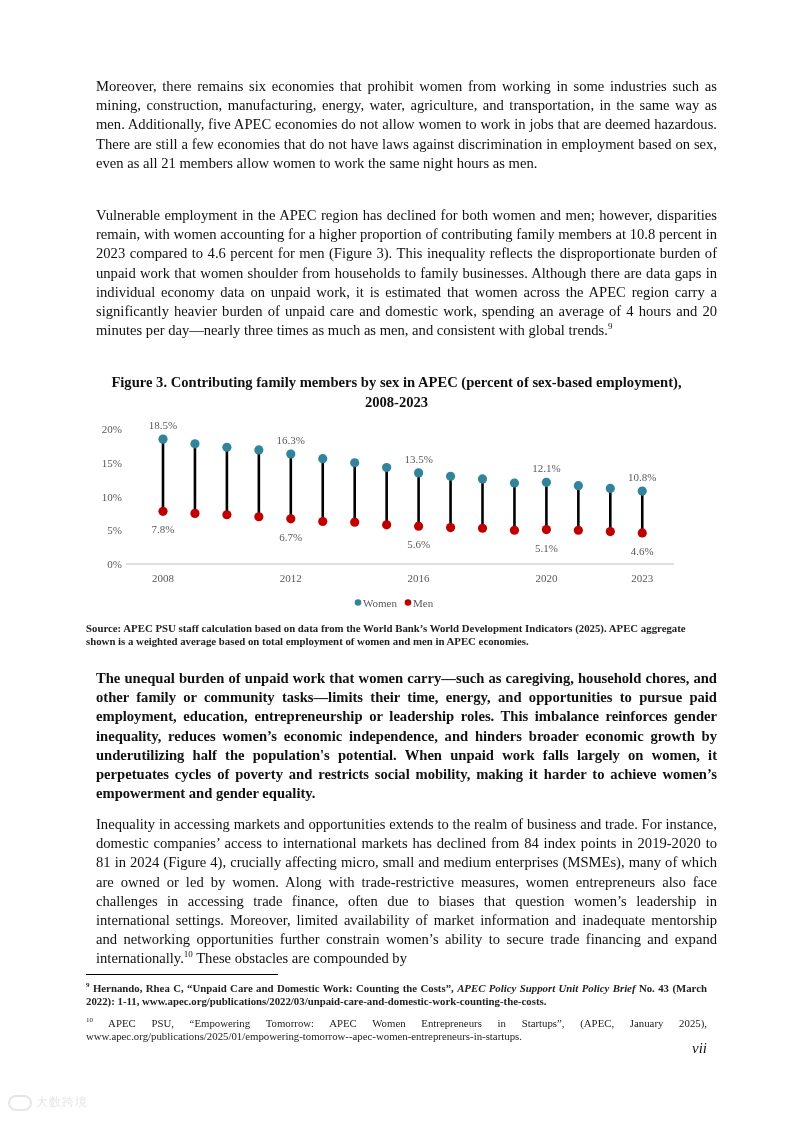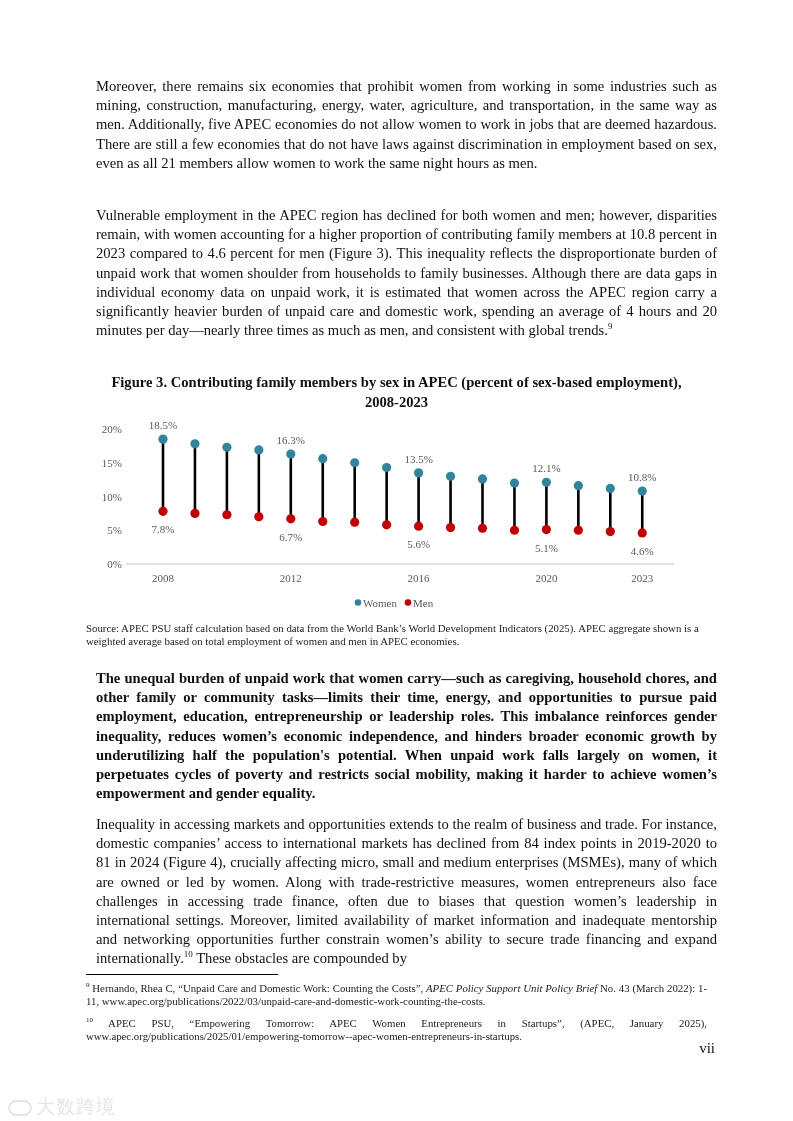--- a/index.html
+++ b/index.html
@@ -8,28 +8,28 @@
   .para { position:absolute; left:96px; width:621px; font-size:14.6px; line-height:19.2px;
           text-align:justify; text-align-last:left; }
   .para sup { font-size:9px; line-height:0; vertical-align:super; }
   #p1 { top:77px; }
   #p2 { top:206px; }
   #p3 { top:669px;font-weight:bold; }
   #p4 { top:815px; }
   .fig-title { position:absolute; left:100px; width:593px; top:372px; text-align:center;
                font-weight:bold; font-size:14.6px; line-height:20px; }
   #chart { position:absolute; left:86px; top:412px; width:621px; height:205px; }
-  .src { position:absolute; left:86px; width:621px; top:622px; font-size:10.8px; line-height:13.2px; color:#222; }
+  .src { position:absolute; left:86px; width:621px; top:622px; font-size:10.8px; line-height:13.2px; color:#222;font-weight:bold; }
   .fn-rule { position:absolute; left:86px; top:974px; width:192px; height:1px; background:#000; }
   .fn { position:absolute; left:86px; width:621px; font-size:10.8px; line-height:13.2px; text-align:justify; text-align-last:left; color:#222; }
-  #fn9 { top:982px; }
+  #fn9 { top:982px;font-weight:bold; }
   #fn10 { top:1017px; }
   .fn sup { font-size:7px; vertical-align:super; line-height:0; }
-  .pageno { position:absolute; right:78px; top:1040px; font-size:15px; }
-  .watermark { position:absolute; left:8px; top:1094px; font-family:"DejaVu Sans", sans-serif; font-size:19px; color:#e6e6e6; letter-spacing:1px; }
+  .pageno { position:absolute; right:86px; top:1040px; font-size:15px;font-style:italic; }
+  .watermark { position:absolute; left:8px; top:1094px; font-family:"DejaVu Sans", sans-serif; font-size:12px; color:#e6e6e6; letter-spacing:1px; }
   .watermark .wm-icon { display:inline-block; width:24px; height:16px; border:2px solid #e6e6e6; border-radius:8px; vertical-align:middle; margin-right:4px; box-sizing:border-box; }
   svg text { font-family:"Liberation Serif", serif; }
 </style>
 </head>
 <body>
 
 <div id="p1" class="para">Moreover, there remains six economies that prohibit women from working in some industries such as mining, construction, manufacturing, energy, water, agriculture, and transportation, in the same way as men. Additionally, five APEC economies do not allow women to work in jobs that are deemed hazardous. There are still a few economies that do not have laws against discrimination in employment based on sex, even as all 21 members allow women to work the same night hours as men.</div>
 
 <div id="p2" class="para"><span>Vulnerable employment in the APEC region has declined for both women and men; however, disparities remain, with women accounting for a higher proportion of contributing family members at 10.8 percent in 2023 compared to 4.6 percent for men (Figure 3). This inequality reflects the disproportionate burden of unpaid work that women shoulder from households to family businesses. Although there are data gaps in individual economy data on unpaid work, it is estimated that women across the APEC region carry a significantly heavier burden of unpaid care and domestic work, spending an average of 4 hours and 20 minutes per day—nearly three times as much as men, and consistent with global trends.</span><sup>9</sup></div>
 

